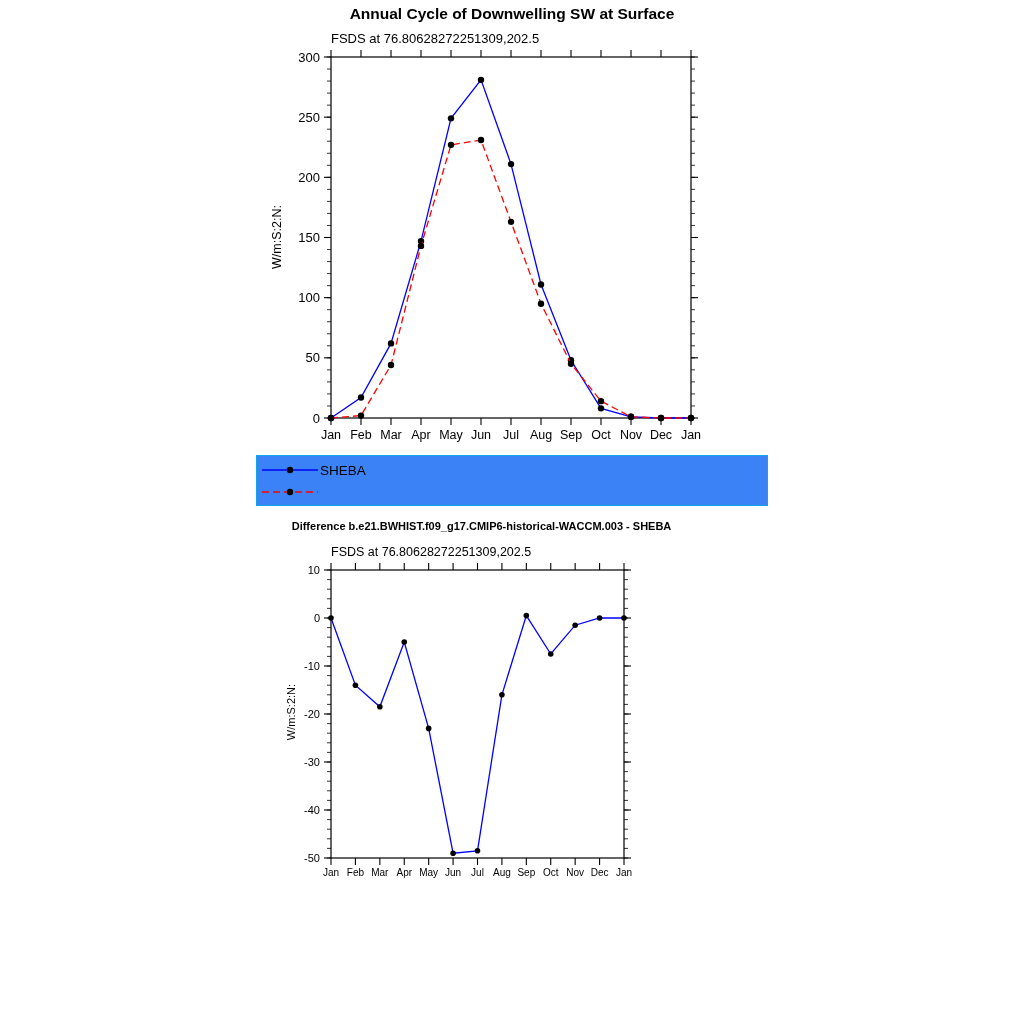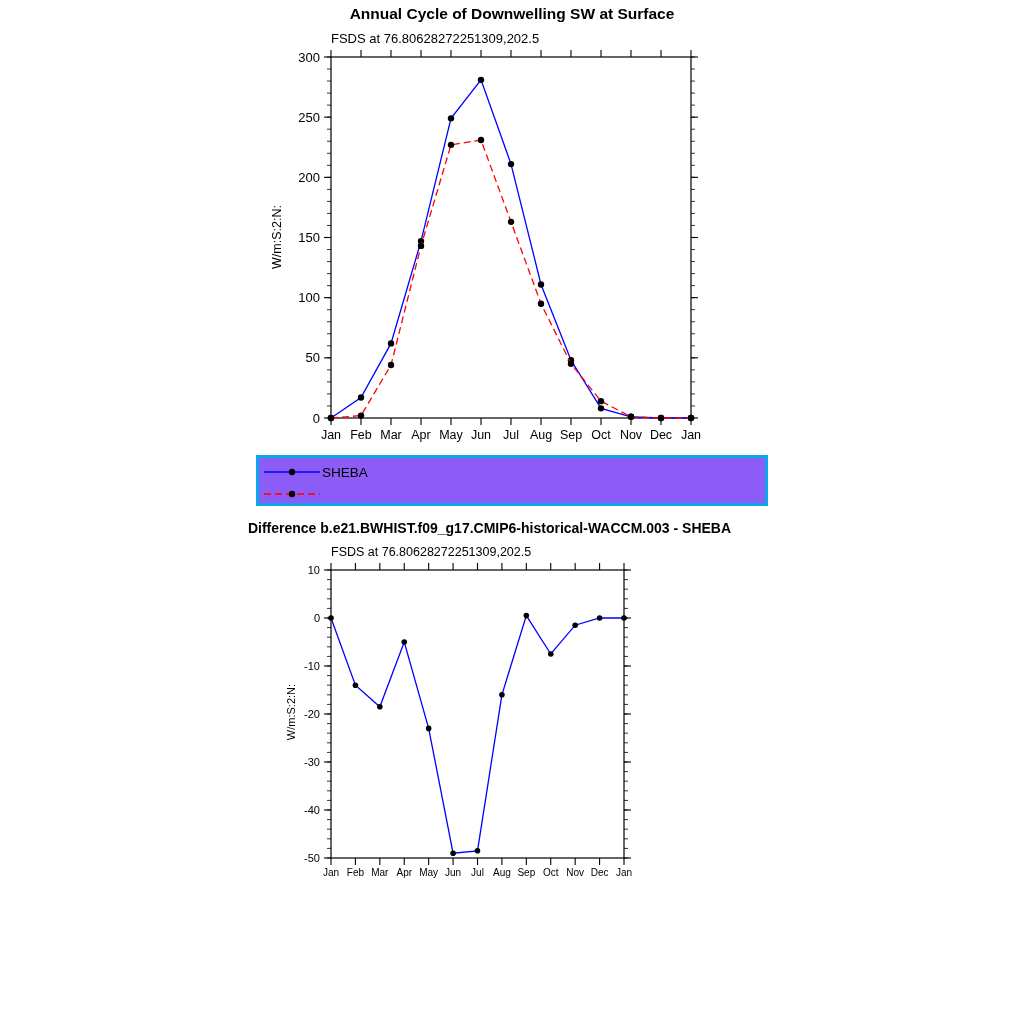--- a/index.html
+++ b/index.html
@@ -3,35 +3,35 @@
 <meta charset="utf-8">
 <style>
   *{margin:0;padding:0;box-sizing:border-box;}
   html,body{background:#ffffff;}
   body{font-family:"Liberation Sans","DejaVu Sans",sans-serif;color:#000;}
   .page{position:relative;width:1024px;height:1024px;background:#ffffff;overflow:hidden;}
 
   .t1{position:absolute;left:0;top:5px;width:1024px;text-align:center;
       font-size:15.5px;font-weight:bold;}
   .s1{position:absolute;left:331px;top:31px;font-size:13px;}
-  .t2{position:absolute;left:112px;top:520px;width:755px;text-align:center;
-      font-size:14px;font-weight:bold;}
+  .t2{position:absolute;left:104px;top:520px;width:755px;text-align:center;
+      font-size:11px;font-weight:bold;}
   .s2{position:absolute;left:331px;top:545px;font-size:12.5px;}
 
   .ylabel{position:absolute;transform:rotate(-90deg);white-space:nowrap;text-align:center;}
   .yl1{left:217px;top:230px;width:120px;font-size:12.5px;}
   .yl2{left:231px;top:706px;width:120px;font-size:11px;}
 
   .c1{position:absolute;left:0;top:0;width:1024px;height:460px;}
   .c2{position:absolute;left:0;top:520px;width:1024px;height:380px;}
 
   svg text{font-family:"Liberation Sans","DejaVu Sans",sans-serif;fill:#000;}
 
   .legend{position:absolute;left:256px;top:455px;width:512px;height:51px;
-          border:3px solid #0ea5e9;background:#8b5cf6;padding:3px 0 0 5px;}
+          border:1px solid #0ea5e9;background:#3b82f6;padding:3px 0 0 5px;}
   .lrow{display:flex;align-items:center;height:22px;}
   .lrow span{font-size:13.5px;margin-left:2px;white-space:nowrap;}
   .lsample{width:56px;height:12px;flex:0 0 56px;}
 </style>
 </head>
 <body>
 
 <div class="page">
 
   <div class="t1">Annual Cycle of Downwelling SW at Surface</div>

